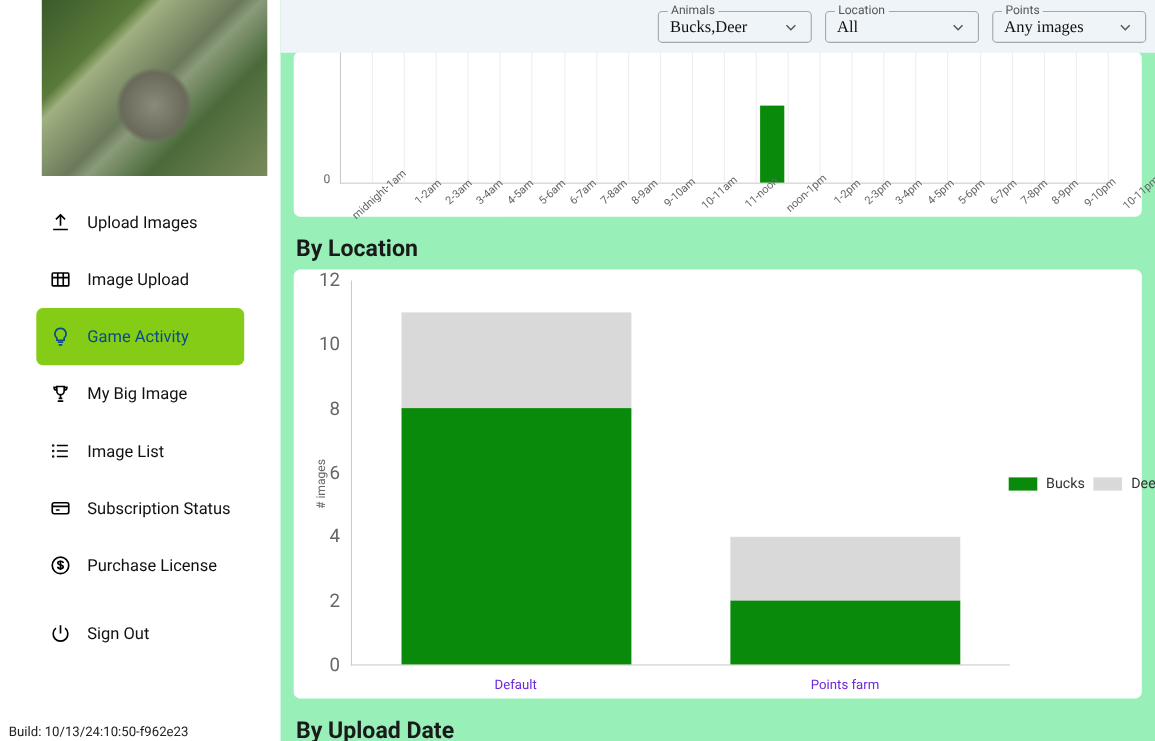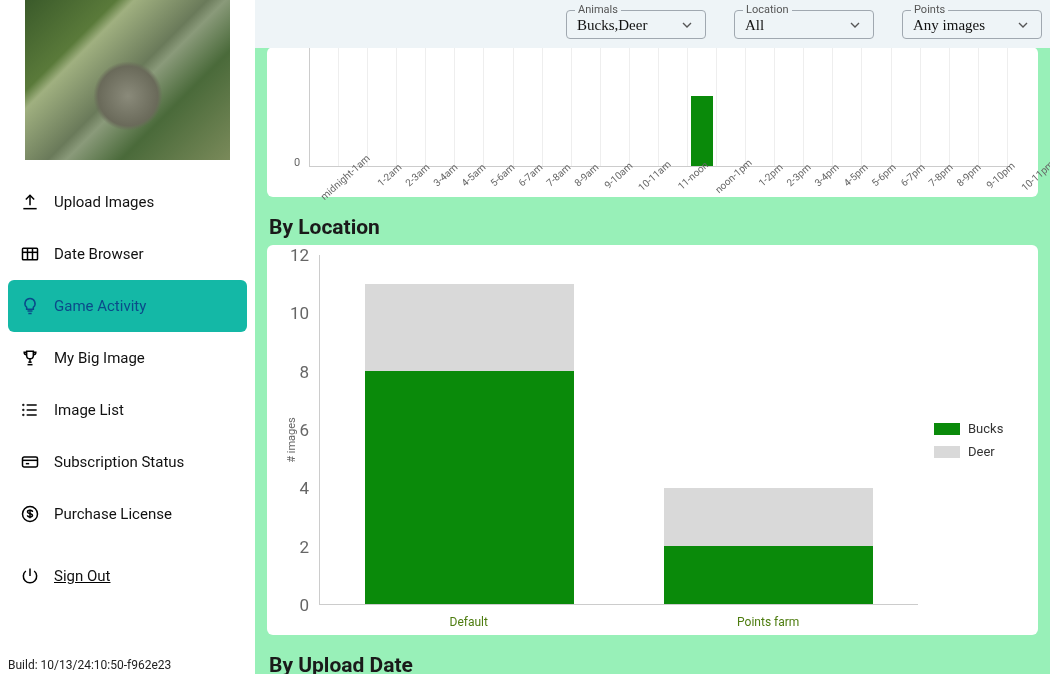--- a/index.html
+++ b/index.html
@@ -18,21 +18,21 @@
     position: absolute;
     top: 0;
     left: 255px;
     right: 0;
     height: 48px;
     background: #eef4f7;
     display: flex;
     justify-content: flex-end;
     align-items: center;
     padding: 0 8px;
-    gap: 28px;
+    gap: 12px;
     z-index: 10;
   }
   .filter {
     position: relative;
     border: 1px solid #a0a8b0;
     border-radius: 4px;
     padding: 6px 10px 4px 10px;
     display: flex;
     align-items: center;
     background: #eef4f7;
@@ -59,20 +59,21 @@
   
   .sidebar {
     position: absolute;
     left: 0;
     top: 0;
     width: 255px;
     height: 100%;
     background: #fff;
     display: flex;
     flex-direction: column;
+    align-items: center;
   }
   .avatar {
     width: 205px;
     height: 160px;
     margin-left: 25px;
     background: linear-gradient(135deg, #3a5a2a 0%, #5a7a3a 25%, #a0b080 30%, #6a7a5a 50%, #8a9a7a 55%, #4a6a3a 70%, #7a8a5a 100%);
     position: relative;
     overflow: hidden;
   }
   .avatar::after {
@@ -92,26 +93,26 @@
     display: flex;
     align-items: center;
     gap: 14px;
     padding: 16px 12px;
     border-radius: 6px;
     cursor: pointer;
     font-size: 15px;
     color: #111;
   }
   .nav-item.active {
-    background: #14b8a6;
+    background: #84cc16;
     color: #0b4a8a;
   }
   .nav-item svg { width: 20px; height: 20px; flex-shrink: 0; }
   .nav-item.active svg { stroke: #0b4a8a; }
-  .signout-wrap { margin-top: 10px; text-decoration: underline; }
+  .signout-wrap { margin-top: 10px; }
   .build {
     position: absolute;
     bottom: 2px;
     left: 8px;
     font-size: 12px;
     color: #222;
   }
 
   
   .main {
@@ -261,26 +262,26 @@
     position: absolute;
     left: 12px;
     right: 10px;
     bottom: 6px;
     display: flex;
   }
   .loc-xlabels span {
     flex: 1;
     text-align: center;
     font-size: 12px;
-    color: #4d7c0f;
+    color: #6d28d9;
   }
   .loc-legend {
     width: 110px;
     display: flex;
-    flex-direction: column;
+    flex-direction: row;
     justify-content: center;
     gap: 8px;
     padding-left: 6px;
   }
   .leg-row {
     display: flex;
     align-items: center;
     gap: 8px;
     font-size: 13px;
     color: #333;
@@ -330,21 +331,21 @@
       <span>Upload Images</span>
     </div>
 
     <div class="nav-item">
       <svg viewBox="0 0 24 24" fill="none" stroke="#000" stroke-width="1.8">
           <rect x="3" y="5" width="18" height="14" rx="1"></rect>
           <line x1="3" y1="10" x2="21" y2="10"></line>
           <line x1="9" y1="5" x2="9" y2="19"></line>
           <line x1="15" y1="5" x2="15" y2="19"></line>
         </svg>
-      <span>Date Browser</span>
+      <span>Image Upload</span>
     </div>
 
     <div class="nav-item active">
       <svg viewBox="0 0 24 24" fill="none" stroke="#0b4a8a" stroke-width="1.8">
           <path d="M9 18h6"></path>
           <path d="M10 21h4"></path>
           <path d="M12 3a6 6 0 0 0-4 10.5V16h8v-2.5A6 6 0 0 0 12 3z"></path>
         </svg>
       <span>Game Activity</span>
     </div>

